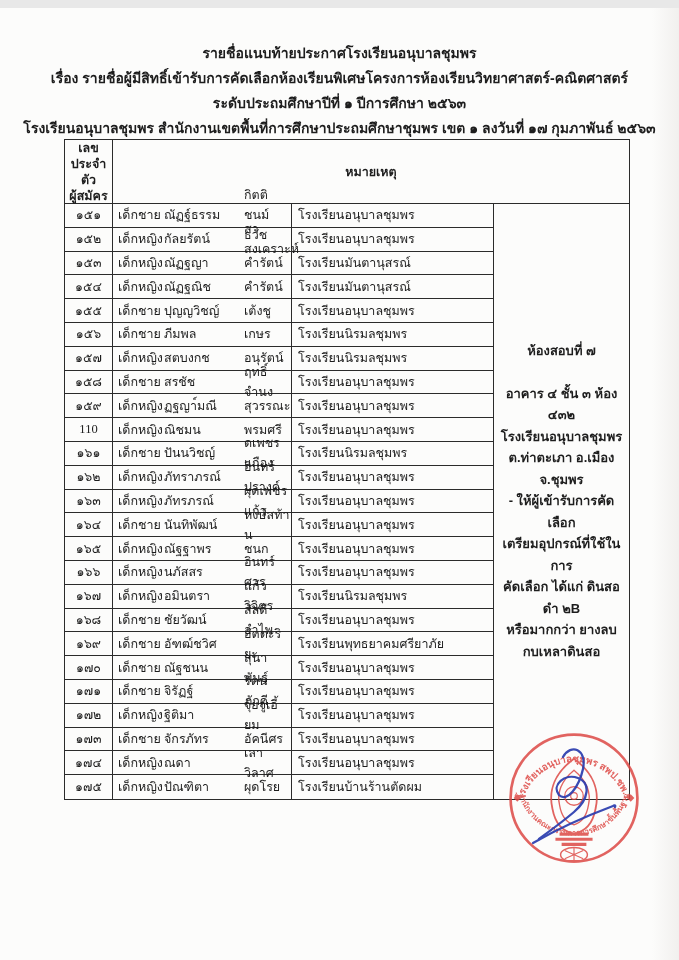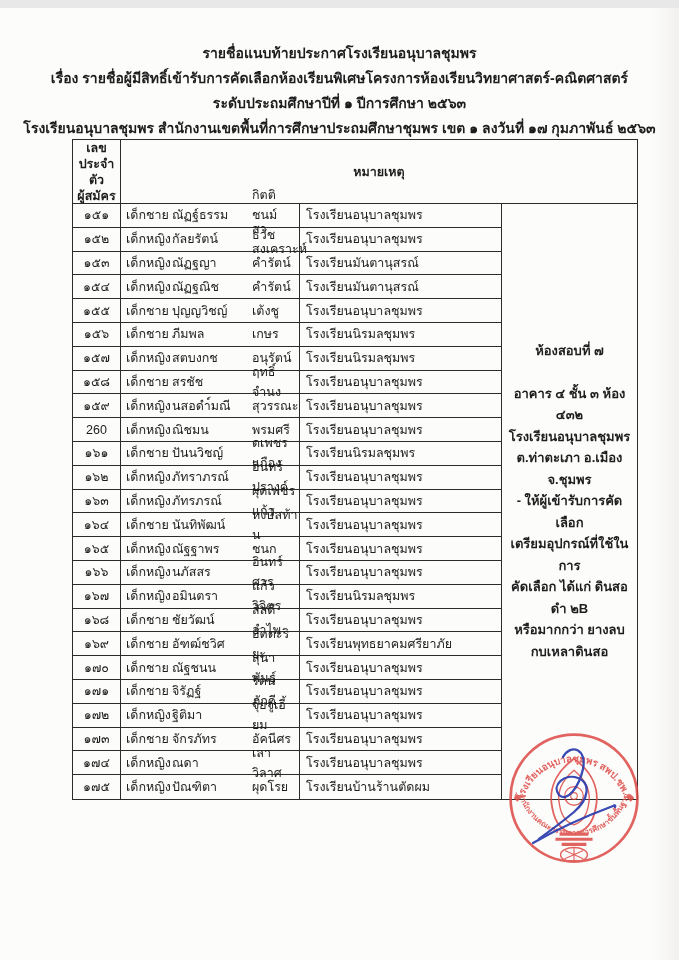--- a/index.html
+++ b/index.html
@@ -10,38 +10,38 @@
     margin:8px auto;
     background:linear-gradient(90deg,#fcfcfb 0%,#fcfcfb 96%,#f1f0ee 100%);
     font-family:"Liberation Sans","DejaVu Sans",sans-serif;
     color:#1d1d1d;
     overflow:hidden;
   }
   .titles { position:absolute; top:33px; left:0; right:0; text-align:center; }
   .title-line { font-size:14px; font-weight:700; line-height:25px; white-space:nowrap; }
 
   .roster-table {
-    position:absolute; left:72px; top:131px; width:566px;
+    position:absolute; left:64px; top:131px; width:566px;
     border:1px solid #2b2b2b;
     font-size:12.5px;
   }
   .thead { display:flex; height:64px; border-bottom:1px solid #2b2b2b; font-weight:700; }
   .thead > div { display:flex; align-items:center; justify-content:center; text-align:center; }
   .col-no { width:48px; border-right:1px solid #2b2b2b; }
   .col-name { width:179px; border-right:1px solid #2b2b2b; }
   .col-school { width:202px; border-right:1px solid #2b2b2b; }
   .col-remarks { flex:1; }
   .th-no { white-space:pre-line; line-height:16px; }
 
   .tbody { display:flex; }
   .rows-pane { width:429px; }
   .row { display:flex; height:23.8px; border-bottom:1px solid #2b2b2b; }
   .row:last-child { border-bottom:none; }
   .cell { display:flex; align-items:center; }
-  .cell-no { width:48px; justify-content:center; border-right:1px solid #2b2b2b; }
+  .cell-no { width:48px; justify-content:center; border-right:1px solid #2b2b2b;font-family:Liberation Serif, serif; }
   .cell-name { width:179px; border-right:1px solid #2b2b2b; padding-left:5px; }
   .cell-name .prefix { width:46px; flex:0 0 46px; }
   .cell-name .fname { width:80px; flex:0 0 80px; }
   .cell-name .lname { flex:1; }
   .cell-school { width:202px; border-right:1px solid #2b2b2b; padding-left:6px; }
 
   .remarks-cell {
     flex:1; display:flex; flex-direction:column;
     align-items:center; justify-content:center;
     text-align:center; font-weight:700; font-size:13px; line-height:21.5px;
@@ -152,28 +152,28 @@
               <span class="fname">สรชัช</span>
               <span class="lname">ฤทธิ์จำนง</span>
             </div>
             <div class="cell cell-school">โรงเรียนอนุบาลชุมพร</div>
           </div>
 
           <div class="row">
             <div class="cell cell-no">๑๕๙</div>
             <div class="cell cell-name">
               <span class="prefix">เด็กหญิง</span>
-              <span class="fname">นสอดำ์มณี</span>
+              <span class="fname">ฏฐญา์มณี</span>
               <span class="lname">สุวรรณะ</span>
             </div>
             <div class="cell cell-school">โรงเรียนอนุบาลชุมพร</div>
           </div>
 
           <div class="row">
-            <div class="cell cell-no">260</div>
+            <div class="cell cell-no">110</div>
             <div class="cell cell-name">
               <span class="prefix">เด็กหญิง</span>
               <span class="fname">ณิชมน</span>
               <span class="lname">พรมศรี</span>
             </div>
             <div class="cell cell-school">โรงเรียนอนุบาลชุมพร</div>
           </div>
 
           <div class="row">
             <div class="cell cell-no">๑๖๑</div>

